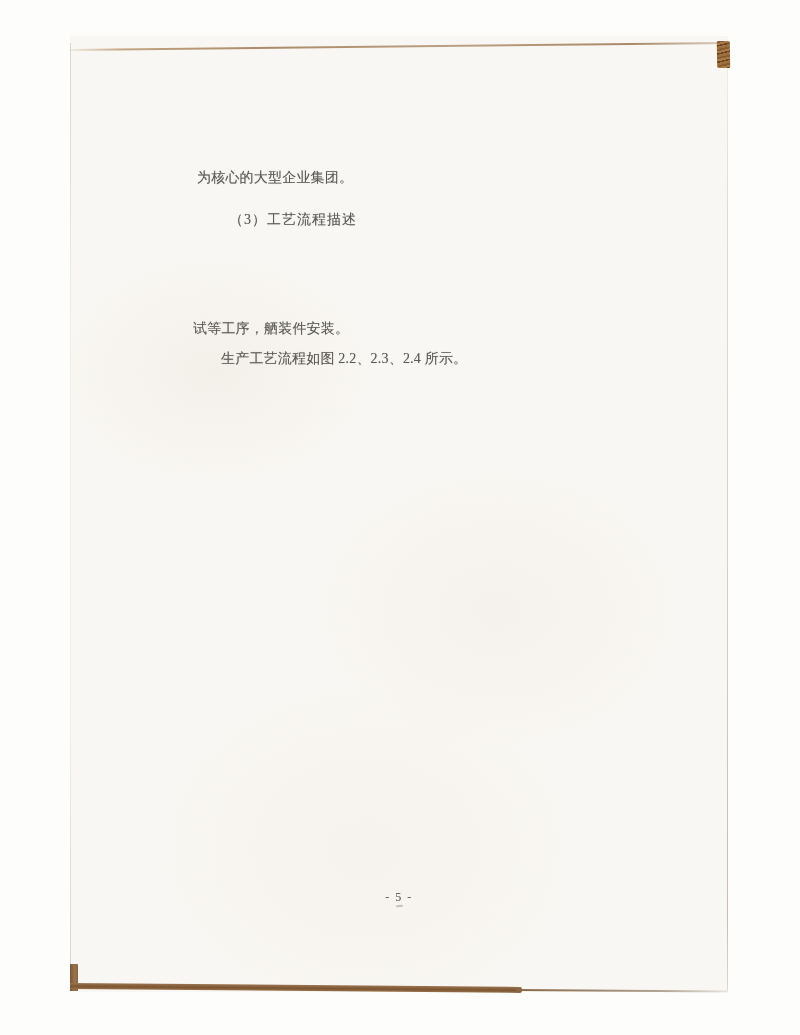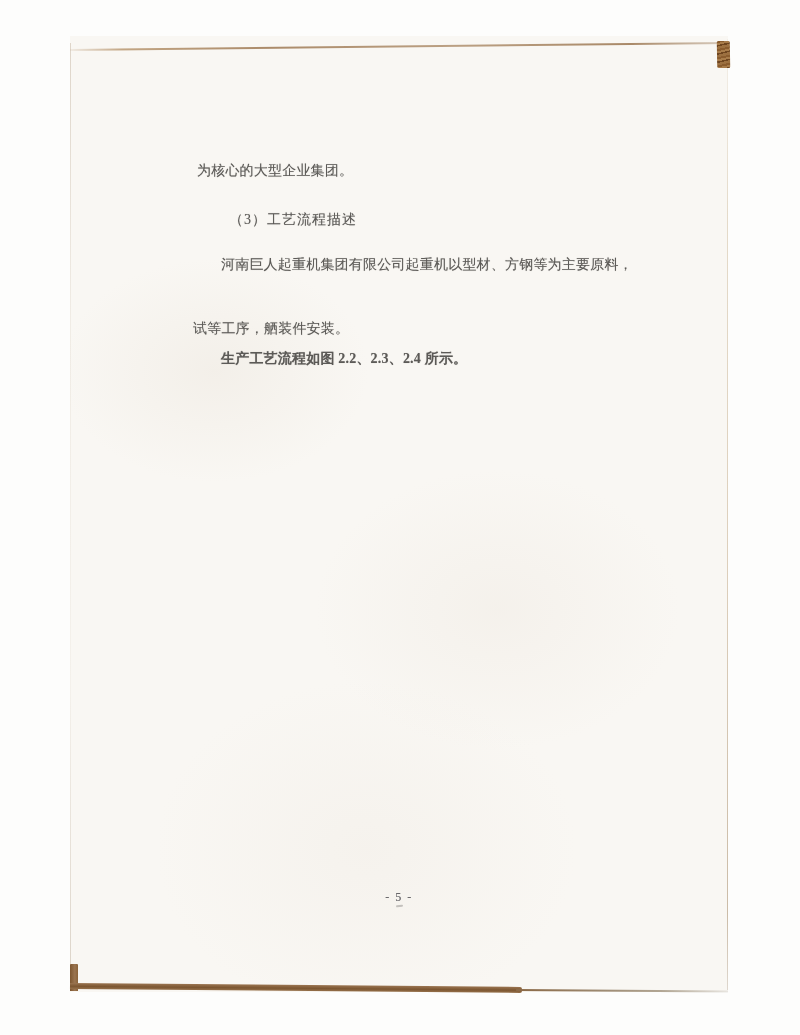--- a/index.html
+++ b/index.html
@@ -86,26 +86,26 @@
   
   .txt {
     position: absolute;
     white-space: nowrap;
     font-size: 14px;
     line-height: 20px;
     letter-spacing: 0.2px;
     color: #5c5a57;
     text-shadow: 0 0 0.8px rgba(92,90,87,0.45);
   }
-  .cont-line   { left: 127px; top: 125px; }
+  .cont-line   { left: 127px; top: 132px; }
   .heading     { left: 127px; top: 174px; letter-spacing: 1px; margin-left: 32px; }
   .p1-l1       { left: 123px; top: 219px; text-indent: 28px; }
   .p1-l2       { left: 123px; top: 251px; }
   .p1-l3       { left: 123px; top: 283px; }
-  .p2-l1       { left: 123px; top: 313px; text-indent: 28px; font-weight: bold; }
+  .p2-l1       { left: 123px; top: 313px; text-indent: 28px; }
   .page-number {
     position: absolute;
     left: 0; top: 853px;
     width: 100%;
     text-align: center;
     font-size: 12px;
     line-height: 16px;
     letter-spacing: 1.5px;
     color: #68676a;
     text-shadow: 0 0 0.6px rgba(100,100,105,0.5);
@@ -120,21 +120,20 @@
   }
 </style>
 </head>
 <body>
 
 <div class="page">
   <div class="txt cont-line">为核心的大型企业集团。</div>
 
   <div class="txt heading">（3）工艺流程描述</div>
 
-  <div class="txt p1-l1">河南巨人起重机集团有限公司起重机以型材、方钢等为主要原料，</div>
   <div class="txt p1-l3">试等工序，舾装件安装。</div>
 
   <div class="txt p2-l1">生产工艺流程如图 2.2、2.3、2.4 所示。</div>
 
   <div class="page-number">- 5 -</div>
   <div class="page-number-smudge"></div>
 </div>
 
 <div class="edge-top"></div>
 <div class="edge-left"></div>

